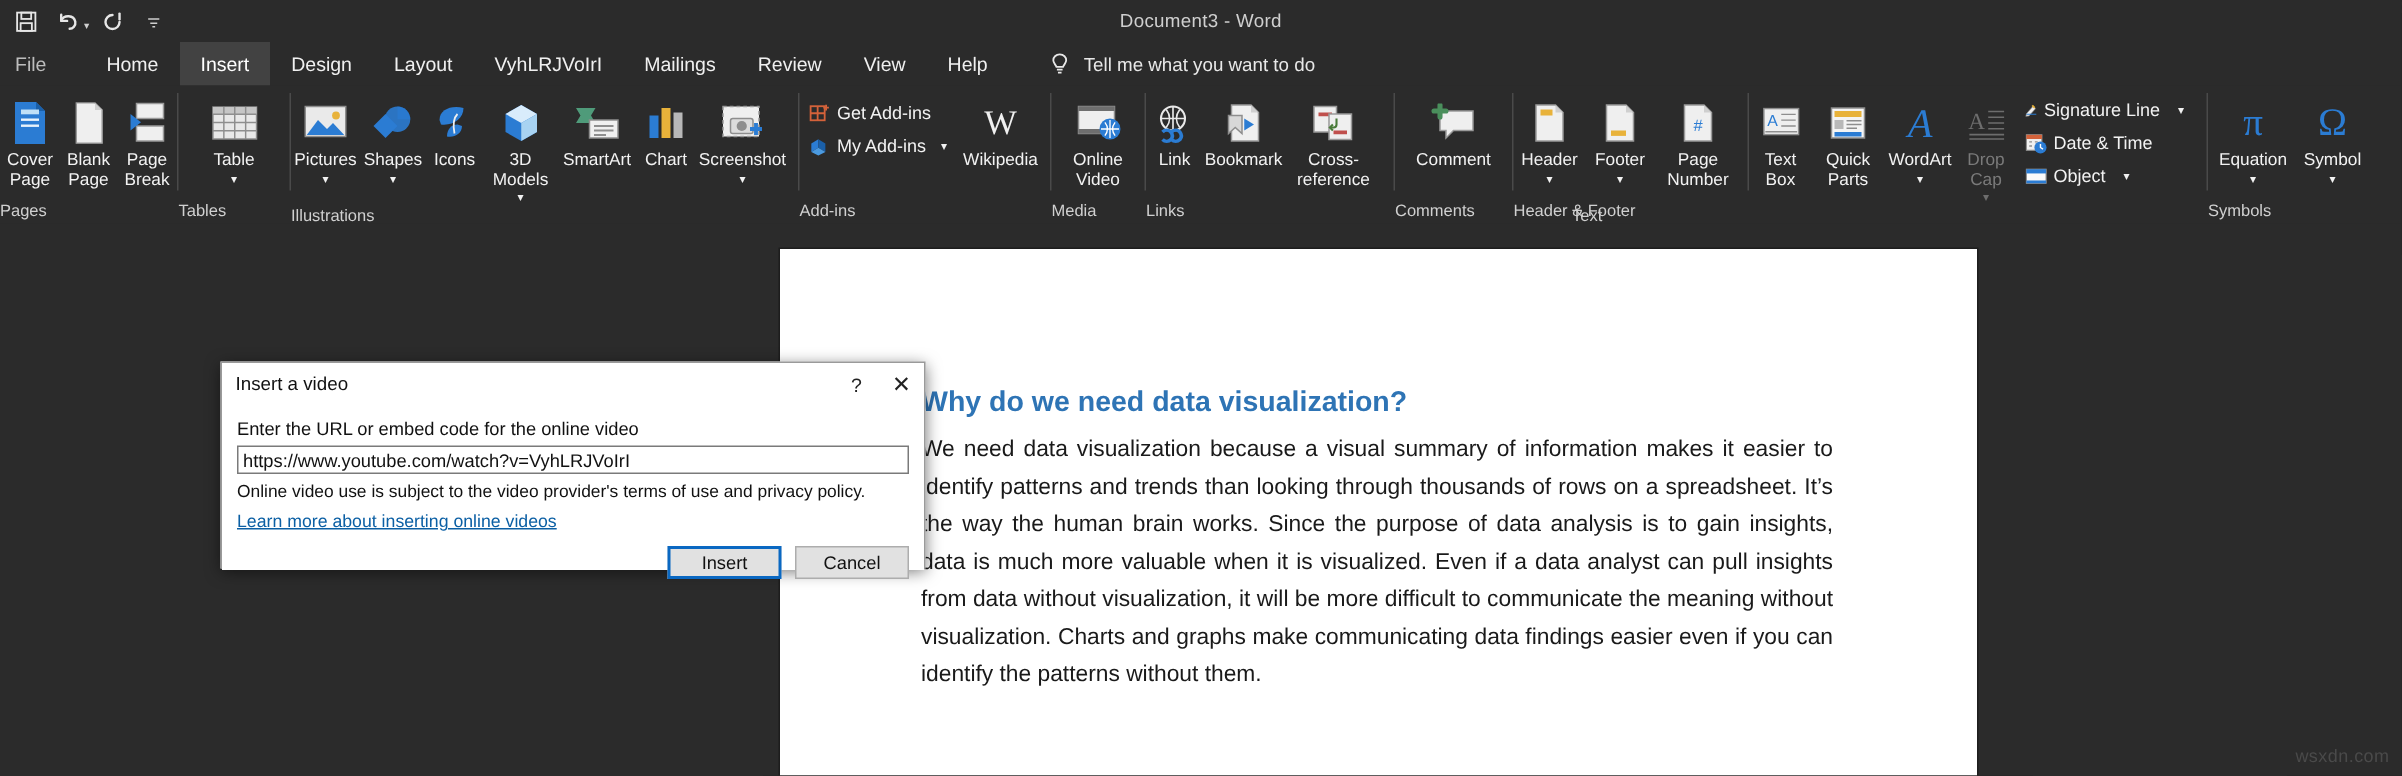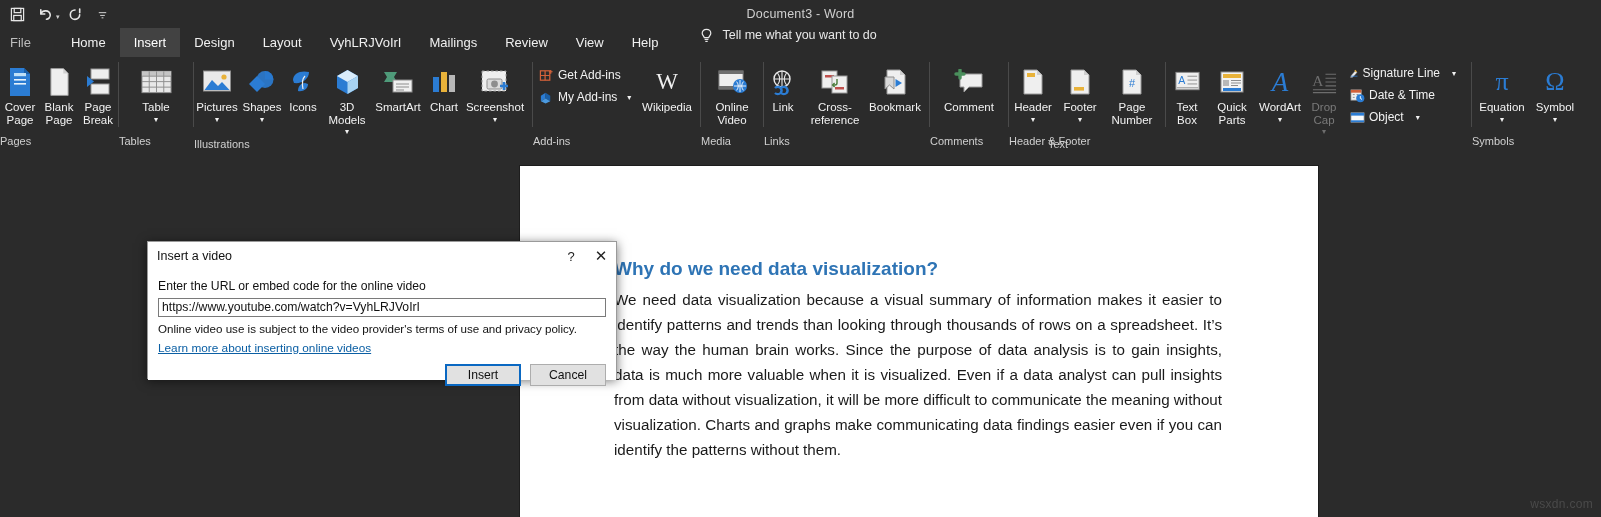--- a/index.html
+++ b/index.html
@@ -36,21 +36,21 @@
     position: absolute; top: 28px; left: 0; width: 1601px; height: 29px;
     background: #2b2b2b; display: flex; align-items: stretch;
   }
   .tab {
     display: flex; align-items: center; padding: 0 14px;
     color: #f0f0f0; font-size: 13px; cursor: pointer; white-space: nowrap;
   }
   .tab.file { color: #bdbdbd; padding: 0 12px 0 10px; margin-right: 14px; }
   .tab.active { background: #424242; color: #ffffff; }
   .tellme {
-    display: flex; gap: 9px; margin-left: 28px;
+    display: flex; align-items: center; gap: 9px; margin-left: 28px;
     color: #e8e8e8; font-size: 12.5px; cursor: pointer;
   }
 
   
   .ribbon {
     position: absolute; top: 57px; left: 0; width: 1601px; height: 92px;
     background: #2b2b2b; display: flex; align-items: stretch;
   }
   .group { position: relative; display: flex; flex-direction: column; height: 92px; }
   .group-items { flex: 1; display: flex; align-items: flex-start; padding-top: 4px; }
@@ -403,43 +403,43 @@
           <span class="ico">
             <svg width="28" height="27" viewBox="0 0 28 27">
               <circle cx="13" cy="10" r="8" fill="none" stroke="#e9e9e9" stroke-width="1.4"></circle>
               <path d="M5 10 H21 M13 2 V18 M8.5 4 Q13 10 8.5 16 M17.5 4 Q13 10 17.5 16" stroke="#e9e9e9" stroke-width="1.1" fill="none"></path>
               <path d="M6 19 a4 4 0 0 1 5.6 0 a4 4 0 0 1 0 5 a4 4 0 0 1-5.6 0" fill="none" stroke="#2b7cd3" stroke-width="2.4"></path>
               <path d="M12 19 a4 4 0 0 1 5.6 0 a4 4 0 0 1 0 5 a4 4 0 0 1-5.6 0" fill="none" stroke="#2b7cd3" stroke-width="2.4"></path>
             </svg>
           </span>
           <span class="lbl">Link</span>
         </div>
+        <div class="bigbtn" style="width:54px;">
+          <span class="ico">
+            <svg width="25" height="28" viewBox="0 0 25 28">
+              <path d="M4 2 H17 L22 7 V26 H4 Z" fill="#efefef" stroke="#9a9a9a"></path>
+              <path d="M17 2 L22 7 H17 Z" fill="#cfcfcf"></path>
+              <path d="M2 9 H11 V21 L6.5 17 L2 21 Z" fill="#d8d8d8" stroke="#8e8e8e"></path>
+              <path d="M12.5 11 L19 15 L12.5 19 Z" fill="#2b7cd3"></path>
+            </svg>
+          </span>
+          <span class="lbl">Bookmark</span>
+        </div>
         <div class="bigbtn" style="width:66px;">
           <span class="ico">
             <svg width="30" height="28" viewBox="0 0 30 28">
               <rect x="2" y="3" width="15" height="17" fill="#efefef" stroke="#9a9a9a"></rect>
               <rect x="5" y="7" width="9" height="2.5" fill="#c0504d"></rect>
               <rect x="12" y="8" width="15" height="17" fill="#efefef" stroke="#9a9a9a"></rect>
               <rect x="15" y="19" width="9" height="2.5" fill="#c0504d"></rect>
               <path d="M17 11 V15 a2 2 0 0 1-2 2 h-2" fill="none" stroke="#4a7b3a" stroke-width="1.4"></path>
               <path d="M14.6 15 L12.6 17 L14.6 19" fill="none" stroke="#4a7b3a" stroke-width="1.4"></path>
             </svg>
           </span>
           <span class="lbl">Cross-<br>reference</span>
-        </div>
-        <div class="bigbtn" style="width:54px;">
-          <span class="ico">
-            <svg width="25" height="28" viewBox="0 0 25 28">
-              <path d="M4 2 H17 L22 7 V26 H4 Z" fill="#efefef" stroke="#9a9a9a"></path>
-              <path d="M17 2 L22 7 H17 Z" fill="#cfcfcf"></path>
-              <path d="M2 9 H11 V21 L6.5 17 L2 21 Z" fill="#d8d8d8" stroke="#8e8e8e"></path>
-              <path d="M12.5 11 L19 15 L12.5 19 Z" fill="#2b7cd3"></path>
-            </svg>
-          </span>
-          <span class="lbl">Bookmark</span>
         </div>
       </div>
       <div class="group-label">Links</div>
     </div>
     <div class="group-sep"></div>
 
     <div class="group" style="width:78px;">
       <div class="group-items" style="justify-content:center;">
         <div class="bigbtn" style="width:70px;">
           <span class="ico">

